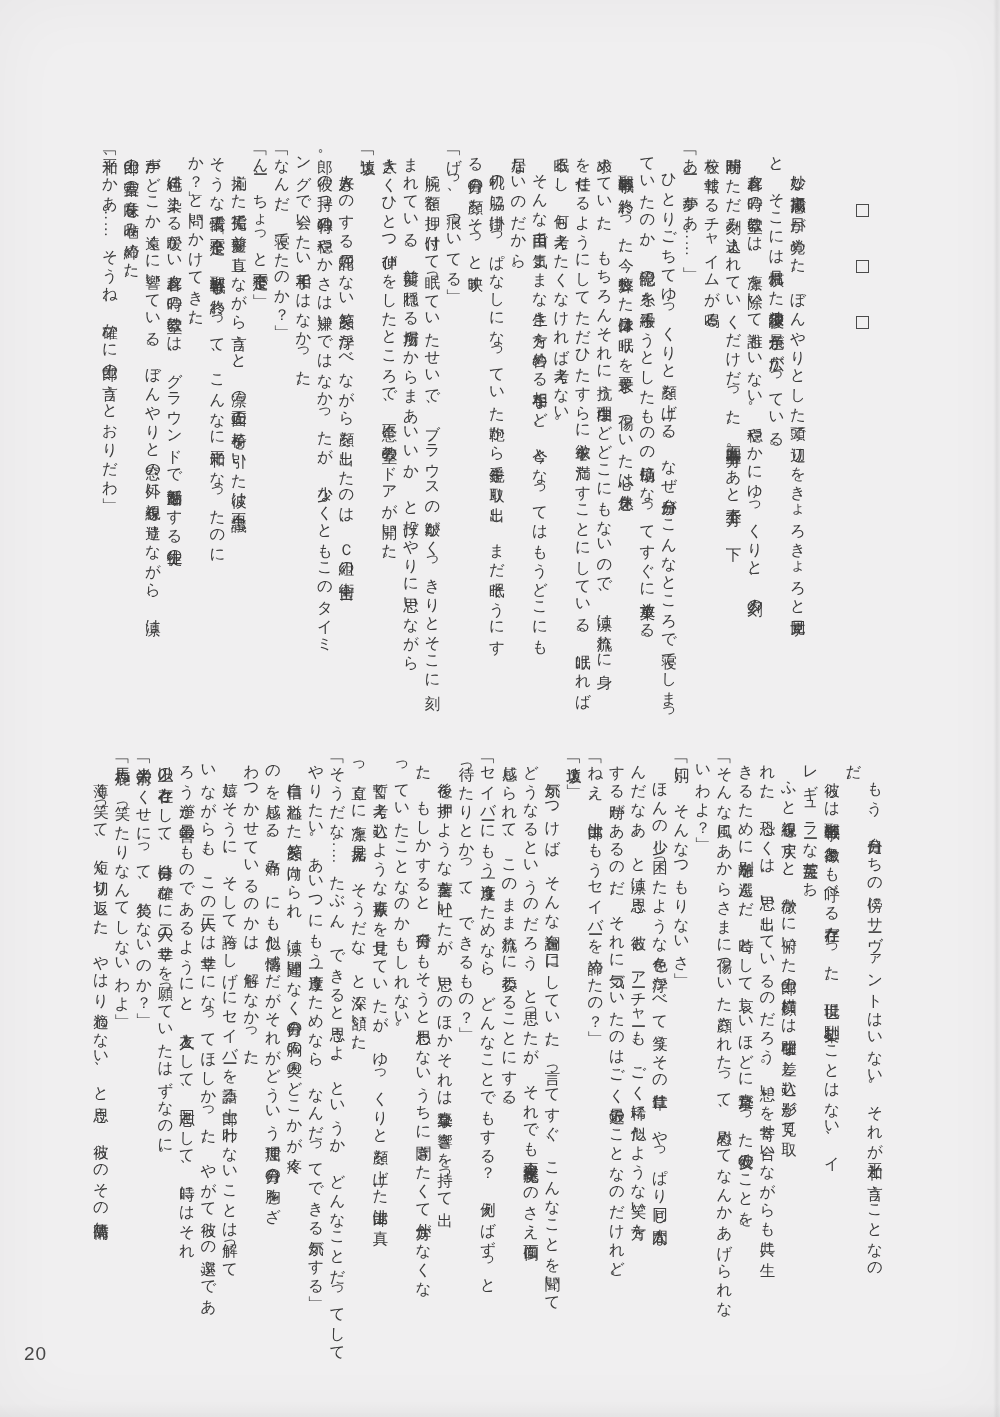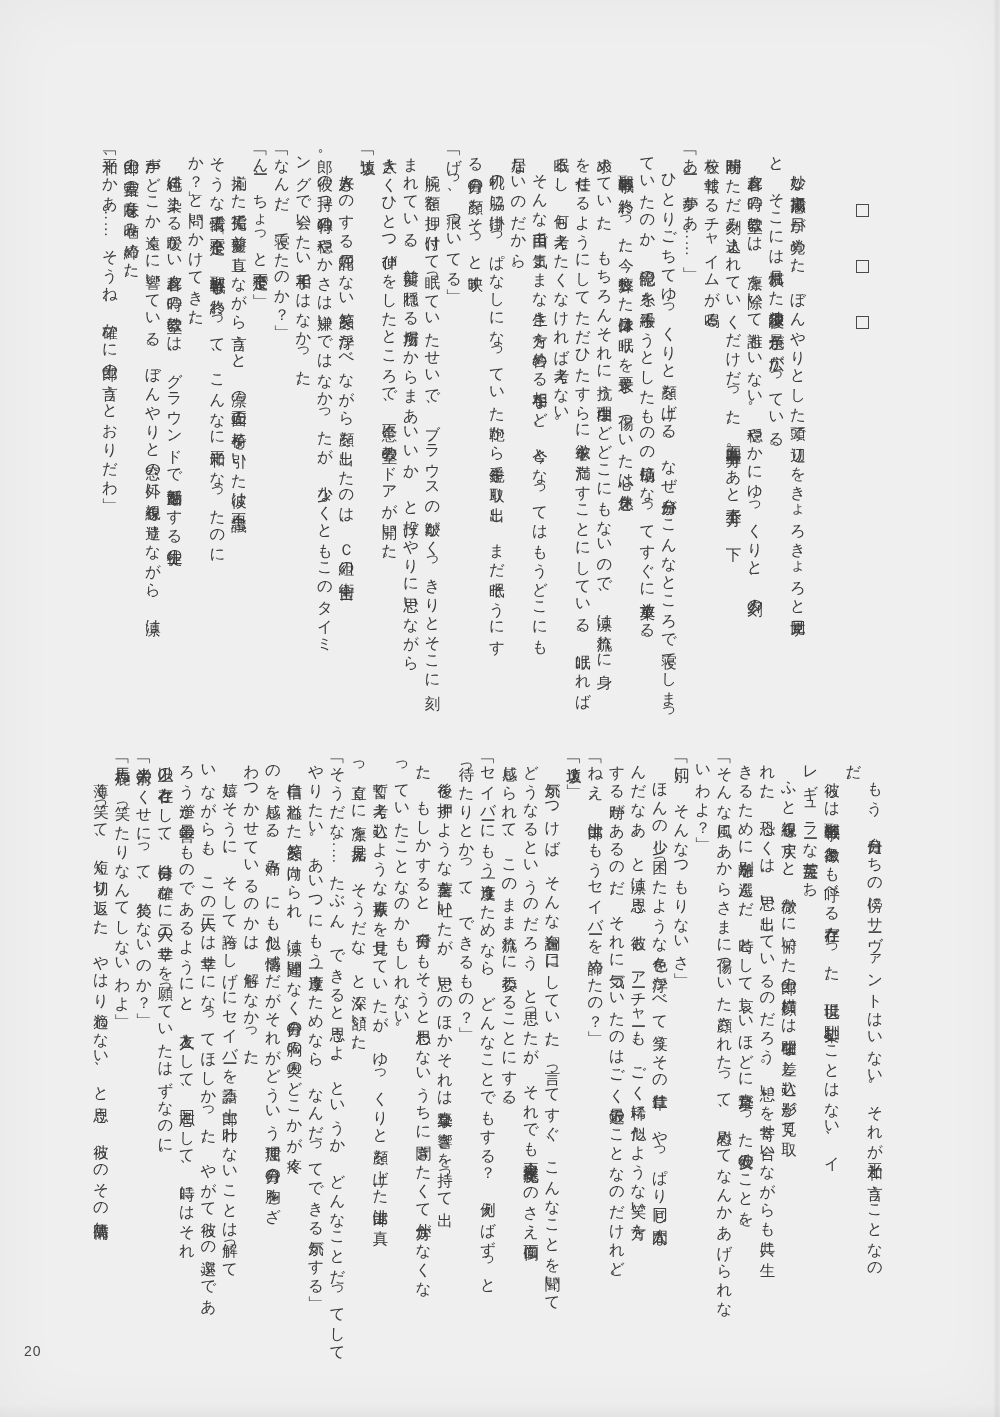--- a/index.html
+++ b/index.html
@@ -72,21 +72,21 @@
     top: 754px;
     right: 114px;
     width: 800px;
     height: 606px;
   }
   .pagenum {
     position: absolute;
     left: 24px;
     top: 1343px;
     font-family: "Liberation Sans", "DejaVu Sans", sans-serif;
-    font-size: 14px;
+    font-size: 19px;
     letter-spacing: 1px;
     color: #464646;
   }
 </style>
 </head>
 <body>
 
 <div class="page" style="background: rgb(240, 239, 240);">
 
   <div class="divider">

